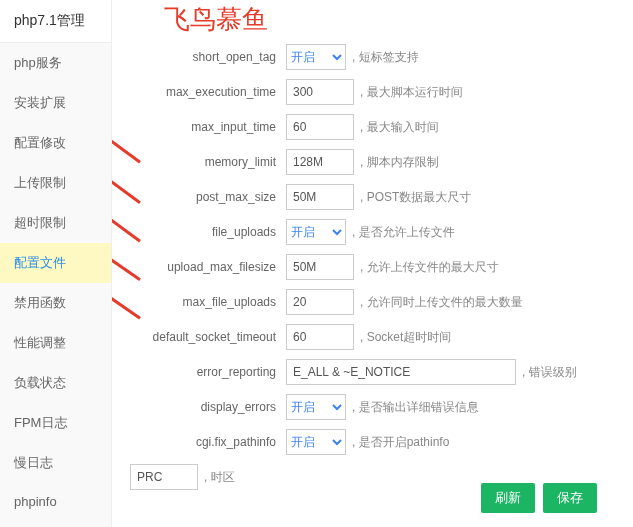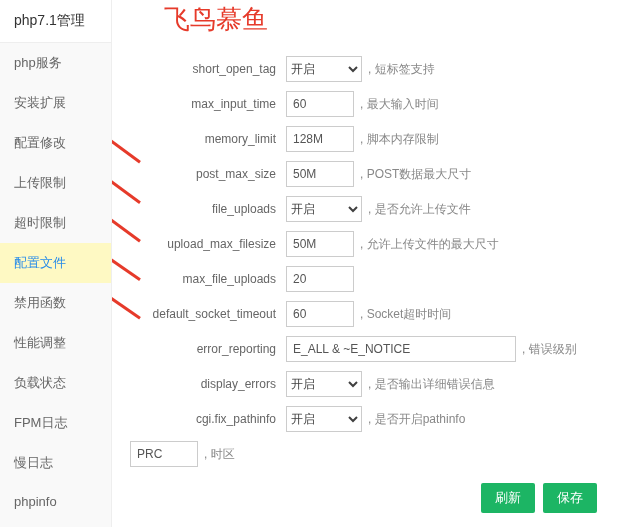--- a/index.html
+++ b/index.html
@@ -2,30 +2,30 @@
 <html><head>
 <meta charset="utf-8">
 <style>
   * { box-sizing: border-box; margin: 0; padding: 0; }
   html, body { width: 633px; height: 527px; font-family: "Microsoft YaHei", Arial, sans-serif; font-size: 13px; color: #555; background: #fff; }
   .container { display: flex; width: 100%; height: 100%; }
   .sidebar { width: 112px; background: #f9f9f9; border-right: 1px solid #eee; }
   .sidebar-header { padding: 12px 14px; font-size: 14px; color: #333; background: #fff; border-bottom: 1px solid #eee; }
   .sidebar-item { padding: 11px 14px; font-size: 13px; color: #666; cursor: pointer; }
   .sidebar-item.active { background: #fef9c3; color: #2a8de8; }
-  .main { flex: 1; position: relative; padding: 16px 18px; overflow: hidden; }
+  .main { flex: 1; position: relative; padding: 4px 18px; overflow: hidden; }
   .watermark { position: absolute; top: 2px; left: 52px; color: #e63a2a; font-size: 26px; font-family: "KaiTi","STKaiti",serif; pointer-events: none; }
   .arrows { position: absolute; left: -22px; top: 0; width: 60px; height: 100%; pointer-events: none; }
   .form-rows { margin-top: 40px; }
   .row { display: flex; align-items: center; margin-bottom: 9px; min-height: 26px; }
   .label { width: 156px; text-align: right; padding-right: 10px; font-size: 12px; color: #666; }
   .field { display: flex; align-items: center; }
   .field input[type=text] { width: 68px; height: 26px; border: 1px solid #ccc; padding: 0 6px; font-size: 12px; color: #555; }
   .field input.wide { width: 230px; }
-  .field select { width: 76px; height: 26px; border: 1px solid #ccc; font-size: 12px; color: #404040; background: #fff; }
+  .field select { width: 60px; height: 26px; border: 1px solid #ccc; font-size: 12px; color: #3b82f6; background: #fff; }
   .desc { margin-left: 6px; font-size: 12px; color: #888; }
   .comma { color: #888; }
   .actions { position: absolute; right: 36px; bottom: 14px; display: flex; gap: 8px; }
   .btn { padding: 6px 14px; border: none; border-radius: 2px; color: #fff; font-size: 13px; cursor: pointer; }
   .btn-refresh { background: #1cb564; }
   .btn-save { background: #1cb564; }
 </style>
 </head>
 <body>
 
@@ -67,20 +67,27 @@
 
     <div class="form-rows" id="form-rows">
         <div class="row">
           <div class="label">short_open_tag</div>
           <div class="field">
             <select><option>开启</option></select>
           </div>
           <div class="desc"><span class="comma">, </span><span>短标签支持</span></div>
         </div>
         <div class="row">
+          <div class="label">max_execution_time</div>
+          <div class="field">
+            <input type="text" value="300" style="">
+          </div>
+          <div class="desc"><span class="comma">, </span><span>最大脚本运行时间</span></div>
+        </div>
+        <div class="row">
           <div class="label">max_input_time</div>
           <div class="field">
             <input type="text" value="60" style="">
           </div>
           <div class="desc"><span class="comma">, </span><span>最大输入时间</span></div>
         </div>
         <div class="row">
           <div class="label">memory_limit</div>
           <div class="field">
             <input type="text" value="128M" style="">
@@ -106,20 +113,21 @@
           <div class="field">
             <input type="text" value="50M" style="">
           </div>
           <div class="desc"><span class="comma">, </span><span>允许上传文件的最大尺寸</span></div>
         </div>
         <div class="row">
           <div class="label">max_file_uploads</div>
           <div class="field">
             <input type="text" value="20" style="">
           </div>
+          <div class="desc"><span class="comma">, </span><span>允许同时上传文件的最大数量</span></div>
         </div>
         <div class="row">
           <div class="label">default_socket_timeout</div>
           <div class="field">
             <input type="text" value="60" style="">
           </div>
           <div class="desc"><span class="comma">, </span><span>Socket超时时间</span></div>
         </div>
         <div class="row">
           <div class="label">error_reporting</div>

